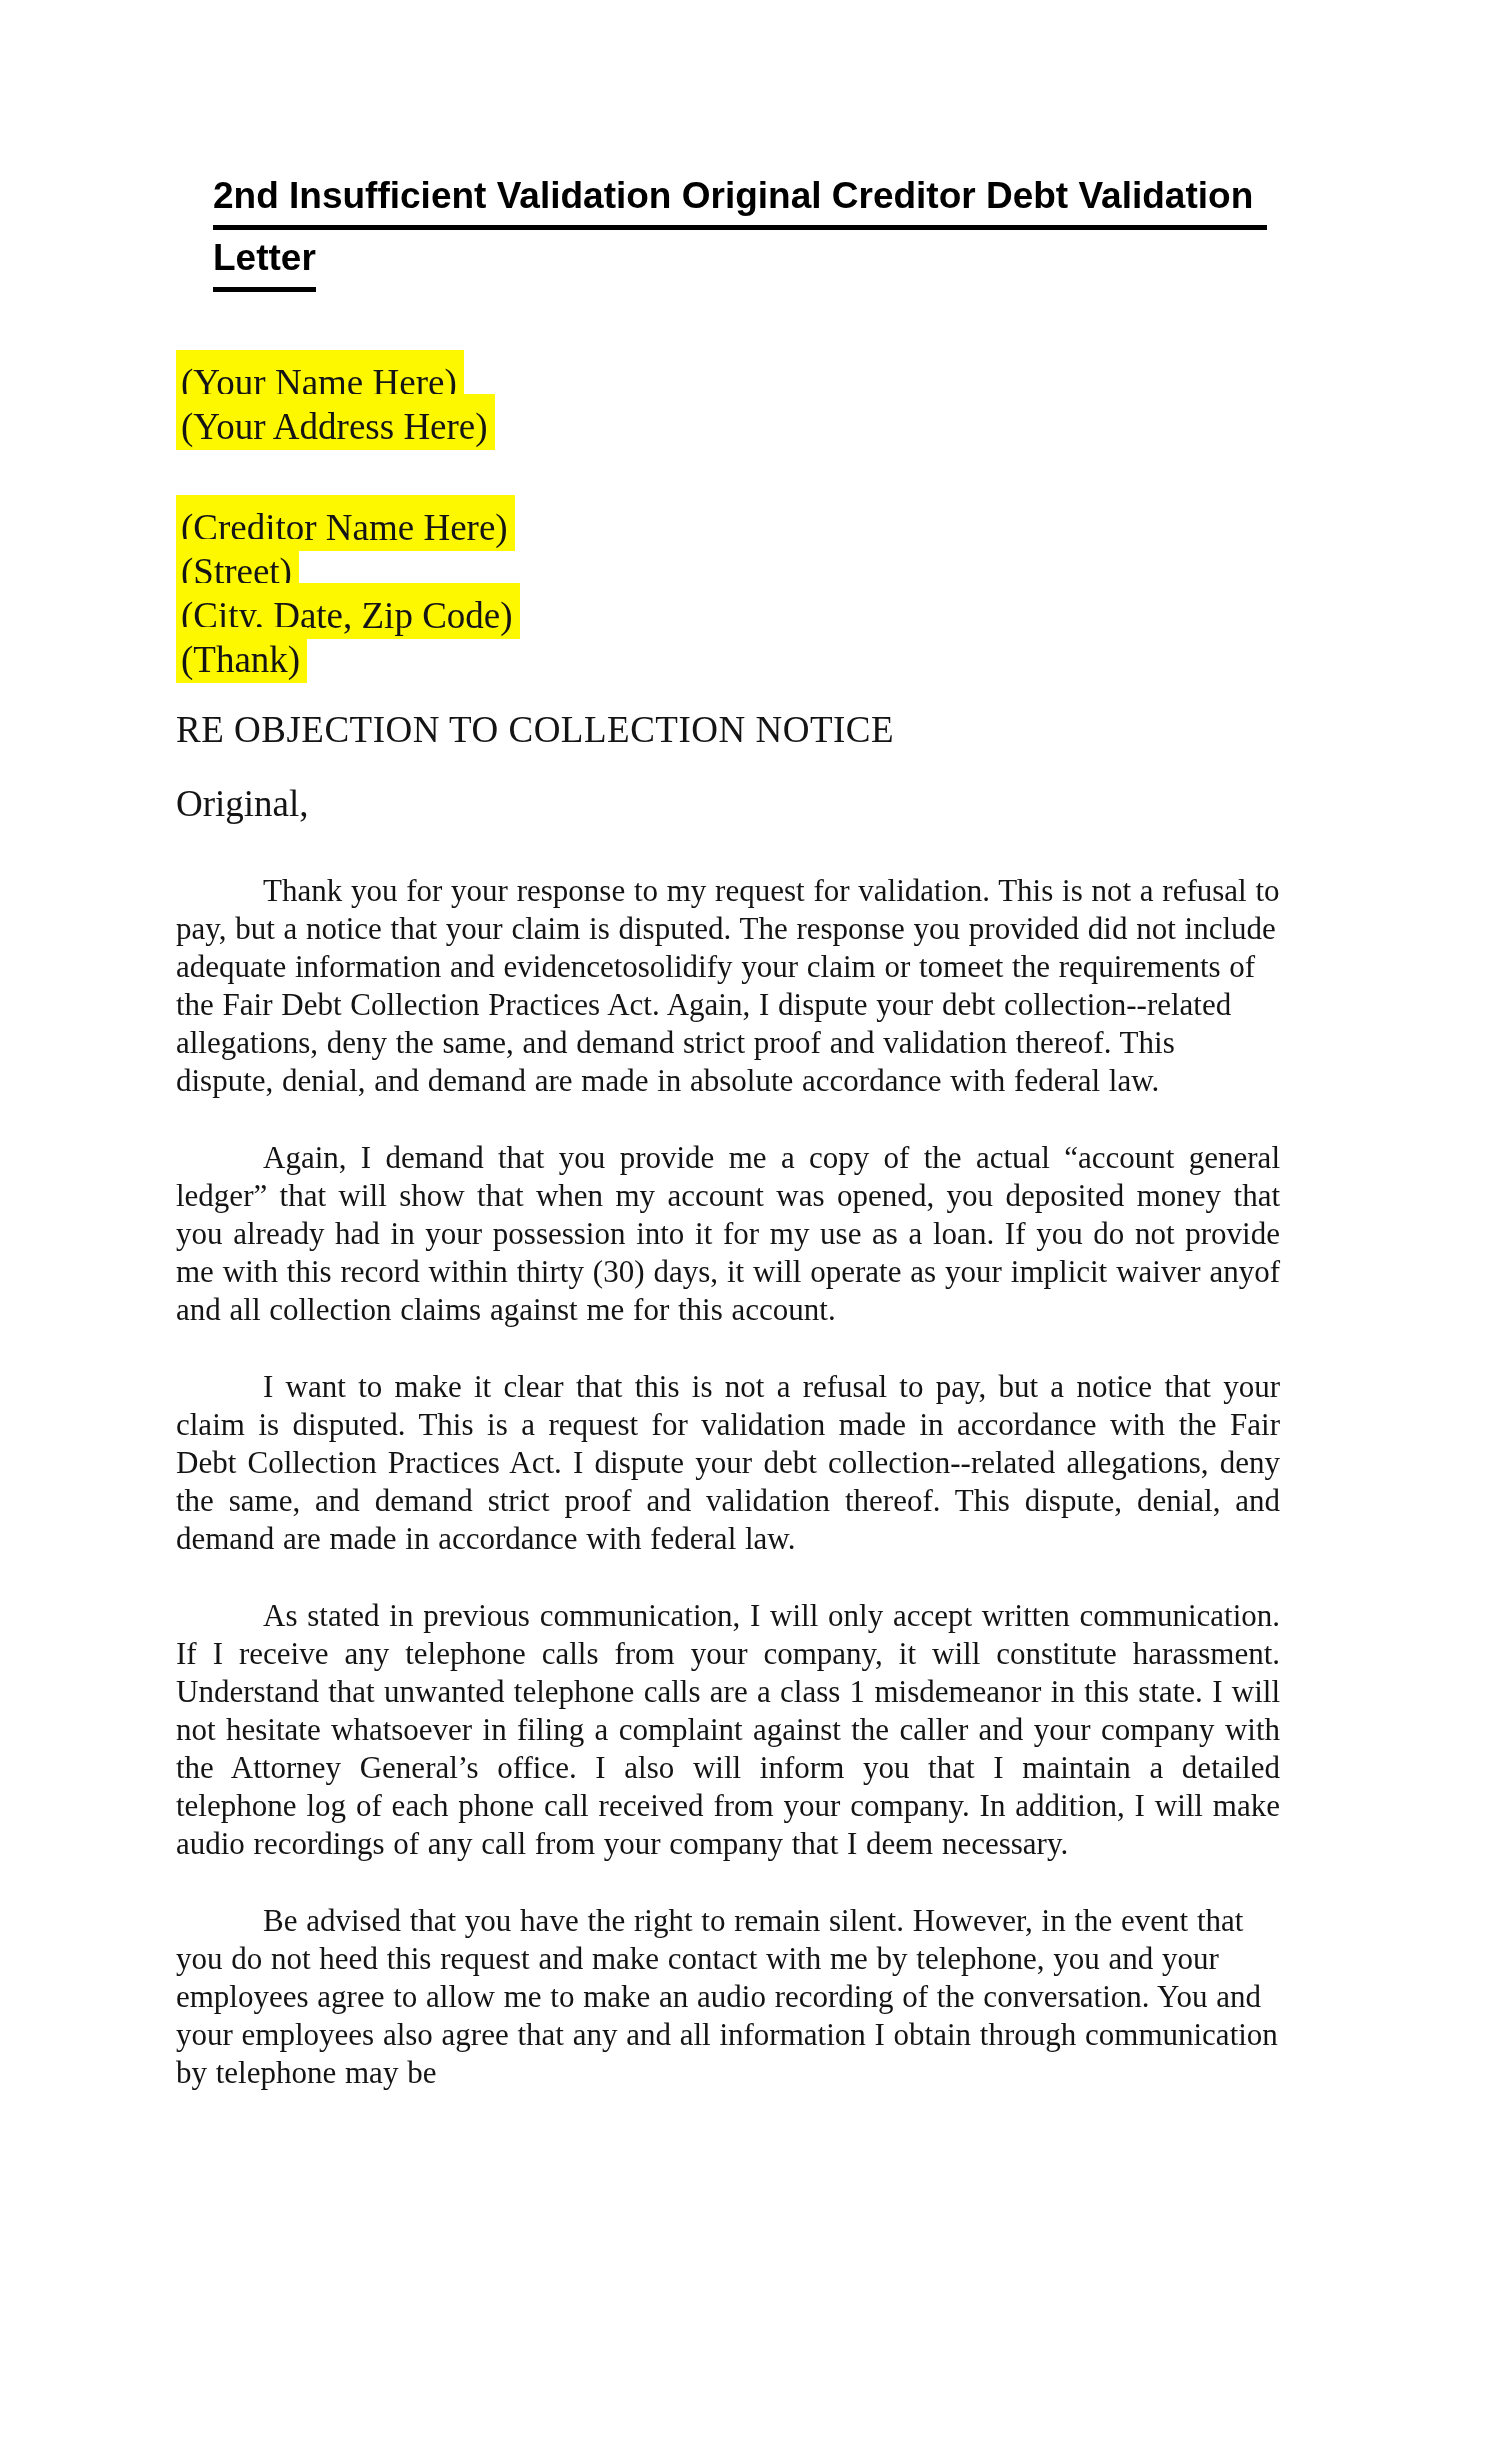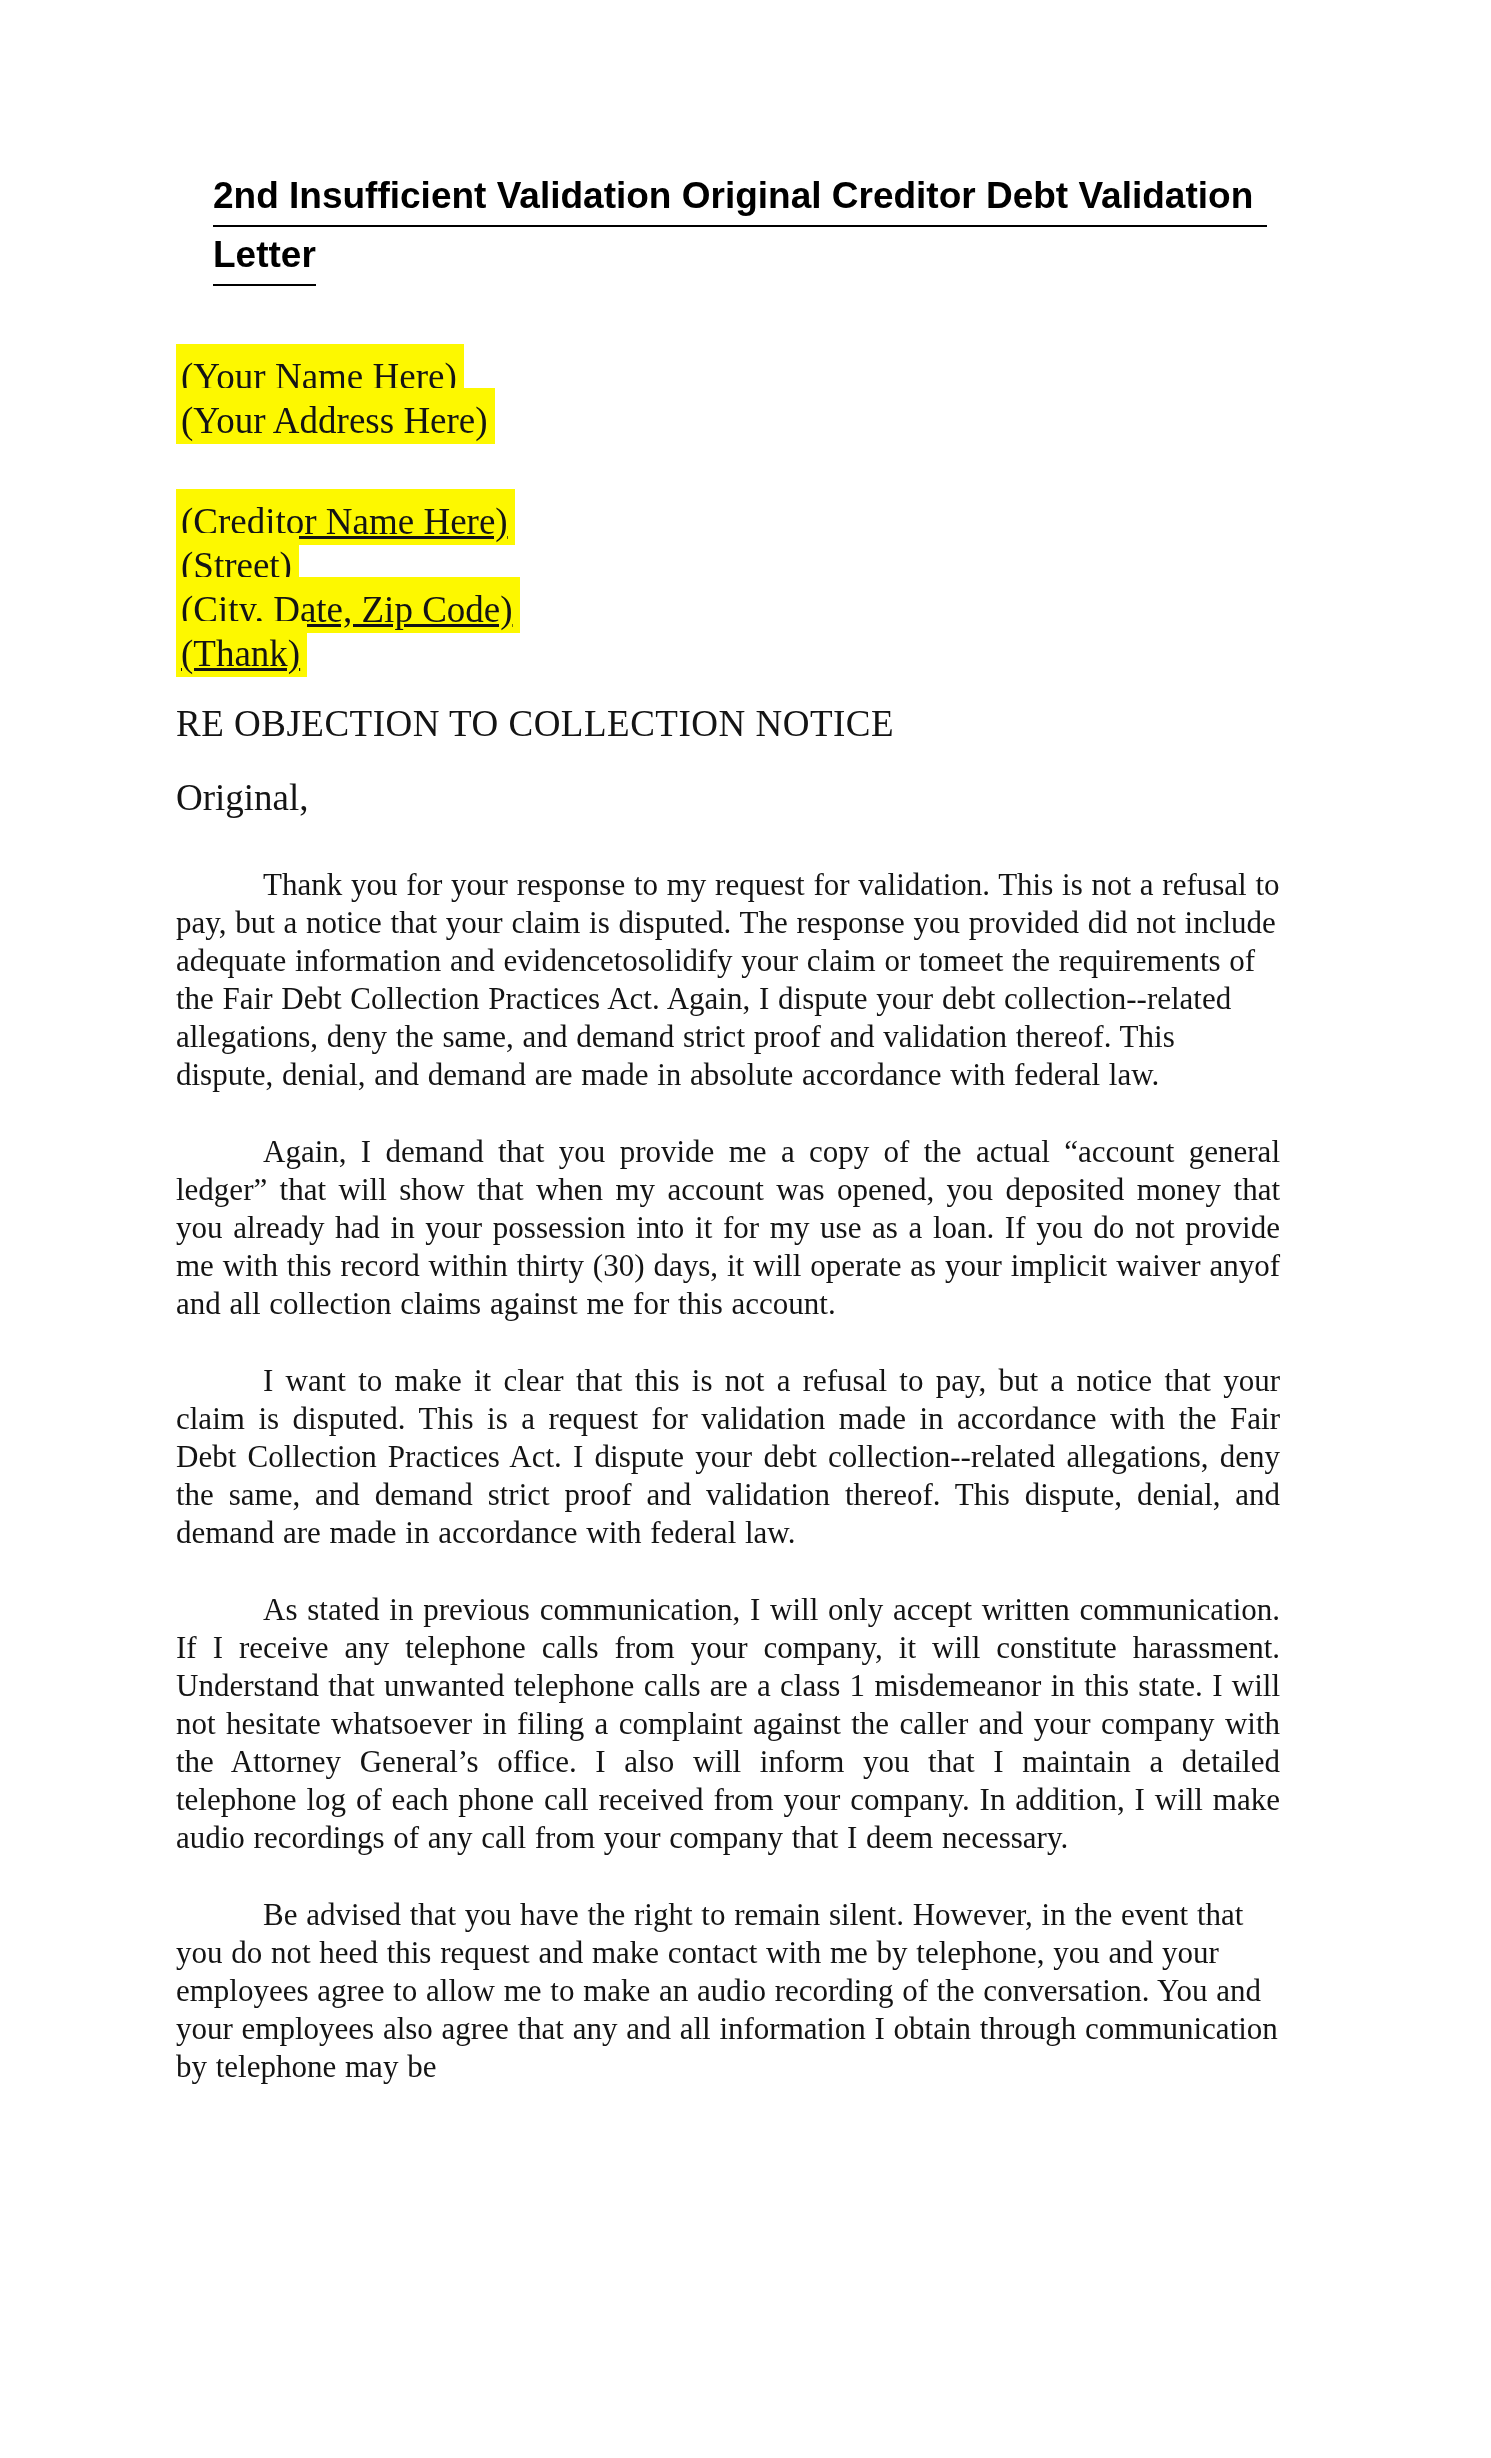--- a/index.html
+++ b/index.html
@@ -18,38 +18,38 @@
     font-family:"Liberation Sans", sans-serif;
     font-weight:bold;
     font-size:37px;
     line-height:56px;
     color:#000;
     margin:0 0 69px 37px;
     letter-spacing:0px;
   }
   .title .tline{
     display:inline-block;
-    border-bottom:2px solid #000000;
+    border-bottom:5px solid #000000;
     padding-bottom:1px;
     white-space:nowrap;
   }
   .title .tline.first{padding-right:14px;}
   .addr-block{margin:0;}
   .addr-line{
     margin:0;
     font-size:37px;
     line-height:44px;
   }
   .hl{
     background:var(--hl,#fdf800);
     padding:12px 7px 3px 5px;
     box-decoration-break:clone;
   }
   .sender-block{margin-bottom:57px;}
-  .recipient-block{margin-bottom:26px;text-decoration:underline;}
+  .recipient-block{margin-bottom:26px;}
   .subject{
     font-size:37px;
     line-height:44px;
     margin:0 0 30px 0;
     letter-spacing:0.5px;
   }
   .greeting{
     font-size:37px;
     line-height:44px;
     margin:0 0 46px 0;

